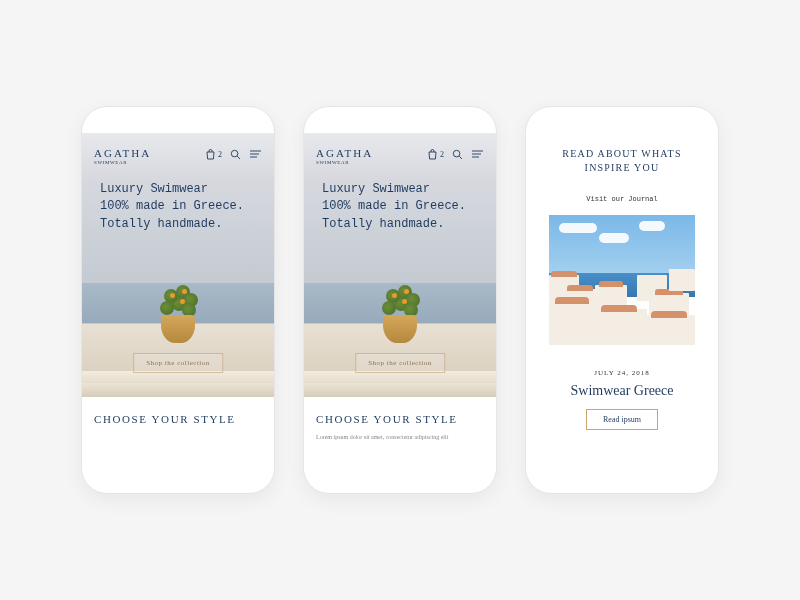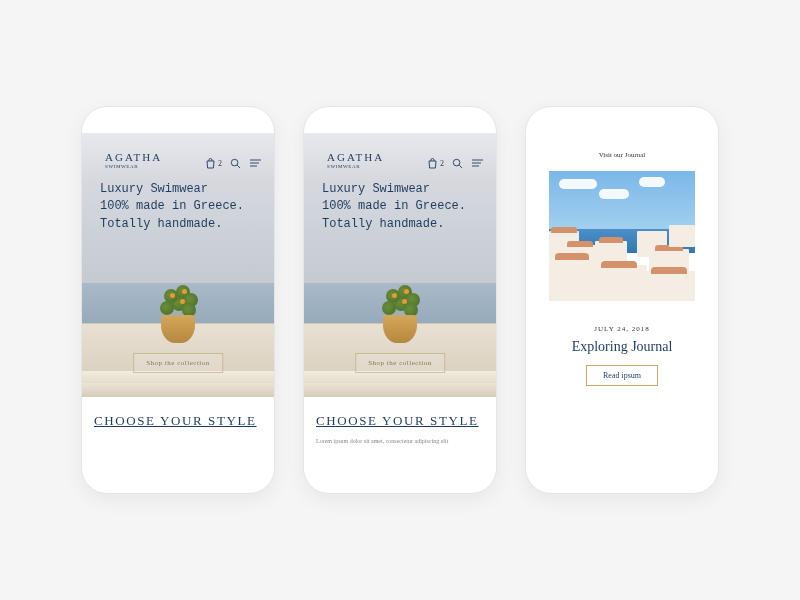--- a/index.html
+++ b/index.html
@@ -30,25 +30,25 @@
     .screen {
       flex: 1;
       background: #fff;
       position: relative;
       overflow: hidden;
     }
 
     
     .header {
       position: absolute;
-      top: 0; left: 11px; right: 0;
+      top: 0; left: 0; right: 0;
       height: 36px;
       display: flex;
-      align-items: flex-end;
-      padding: 0 12px;
+      align-items: flex-start;
+      padding: 15px 12px;
       z-index: 5;
     }
     .brand {
       display: flex;
       flex-direction: column;
       line-height: 1;
     }
     .brand-name {
       font-family: Georgia, serif;
       font-size: 11px;
@@ -169,25 +169,24 @@
       white-space: nowrap;
     }
 
     .section-below {
       position: absolute;
       top: 268px; left: 0; right: 0;
       padding: 12px;
       background: #fff;
     }
     .section-title {
-      font-size: 13px;
+      font-size: 11px;
       letter-spacing: 1.6px;
       color: #1e3a5f;
       font-family: Georgia, serif;
-      text-decoration: underline;
     }
     .lorem {
       margin-top: 8px;
       font-size: 6px;
       color: #888;
       line-height: 1.4;
     }
 
     
     .journal {
@@ -200,21 +199,22 @@
     .journal-hd {
       font-size: 10px;
       letter-spacing: 1.2px;
       color: #1e3a5f;
       line-height: 1.4;
       font-family: Georgia, serif;
     }
     .journal-sub {
       font-size: 7px;
       color: #333;
-      margin-top: 4px;
+      margin-top: 20px;
+      font-family: Liberation Mono, monospace;
     }
     .journal-img {
       margin: 12px auto 0;
       width: 146px;
       height: 130px;
       position: relative;
       overflow: hidden;
     }
     .j-sky {
       position: absolute; top:0;left:0;right:0;height:60px;
@@ -389,20 +389,22 @@
       <div class="lorem">Lorem ipsum dolor sit amet, consectetur adipiscing elit</div>
     </div>
   </div>
   <div class="phone-bottom"></div>
 </div>
 
 <div class="phone">
   <div class="phone-top"></div>
   <div class="screen">
     <div class="journal">
+      <div class="journal-hd">READ ABOUT WHATS</div>
+      <div class="journal-hd">INSPIRE YOU</div>
       <div class="journal-sub">Visit our Journal</div>
 
       <div class="journal-img">
         <div class="j-sky"></div>
         <div class="j-cloud c1"></div>
           <div class="j-cloud c2"></div>
           <div class="j-cloud c3"></div>
         <div class="j-sea"></div>
 
         <div class="j-build" style="top:60px;left:0;width:30px;height:26px"></div>
@@ -417,18 +419,18 @@
         <div class="j-terra" style="top:90px;left:52px;width:36px;height:7px;border-radius:4px 4px 0 0"></div>
         <div class="j-build" style="top:60px;left:88px;width:30px;height:26px"></div>
         <div class="j-build" style="top:78px;left:100px;width:40px;height:30px"></div>
         <div class="j-terra" style="top:74px;left:106px;width:28px;height:6px;border-radius:3px 3px 0 0"></div>
         <div class="j-build" style="top:100px;left:94px;width:52px;height:30px"></div>
         <div class="j-terra" style="top:96px;left:102px;width:36px;height:7px;border-radius:4px 4px 0 0"></div>
         <div class="j-build" style="top:54px;left:120px;width:26px;height:22px"></div>
       </div>
 
       <div class="journal-date">JULY 24, 2018</div>
-      <div class="journal-title">Exploring Journal</div>
+      <div class="journal-title">Swimwear Greece</div>
       <div class="read-btn">Read ipsum</div>
     </div>
   </div>
   <div class="phone-bottom"></div>
 </div>
 
 </body></html>

